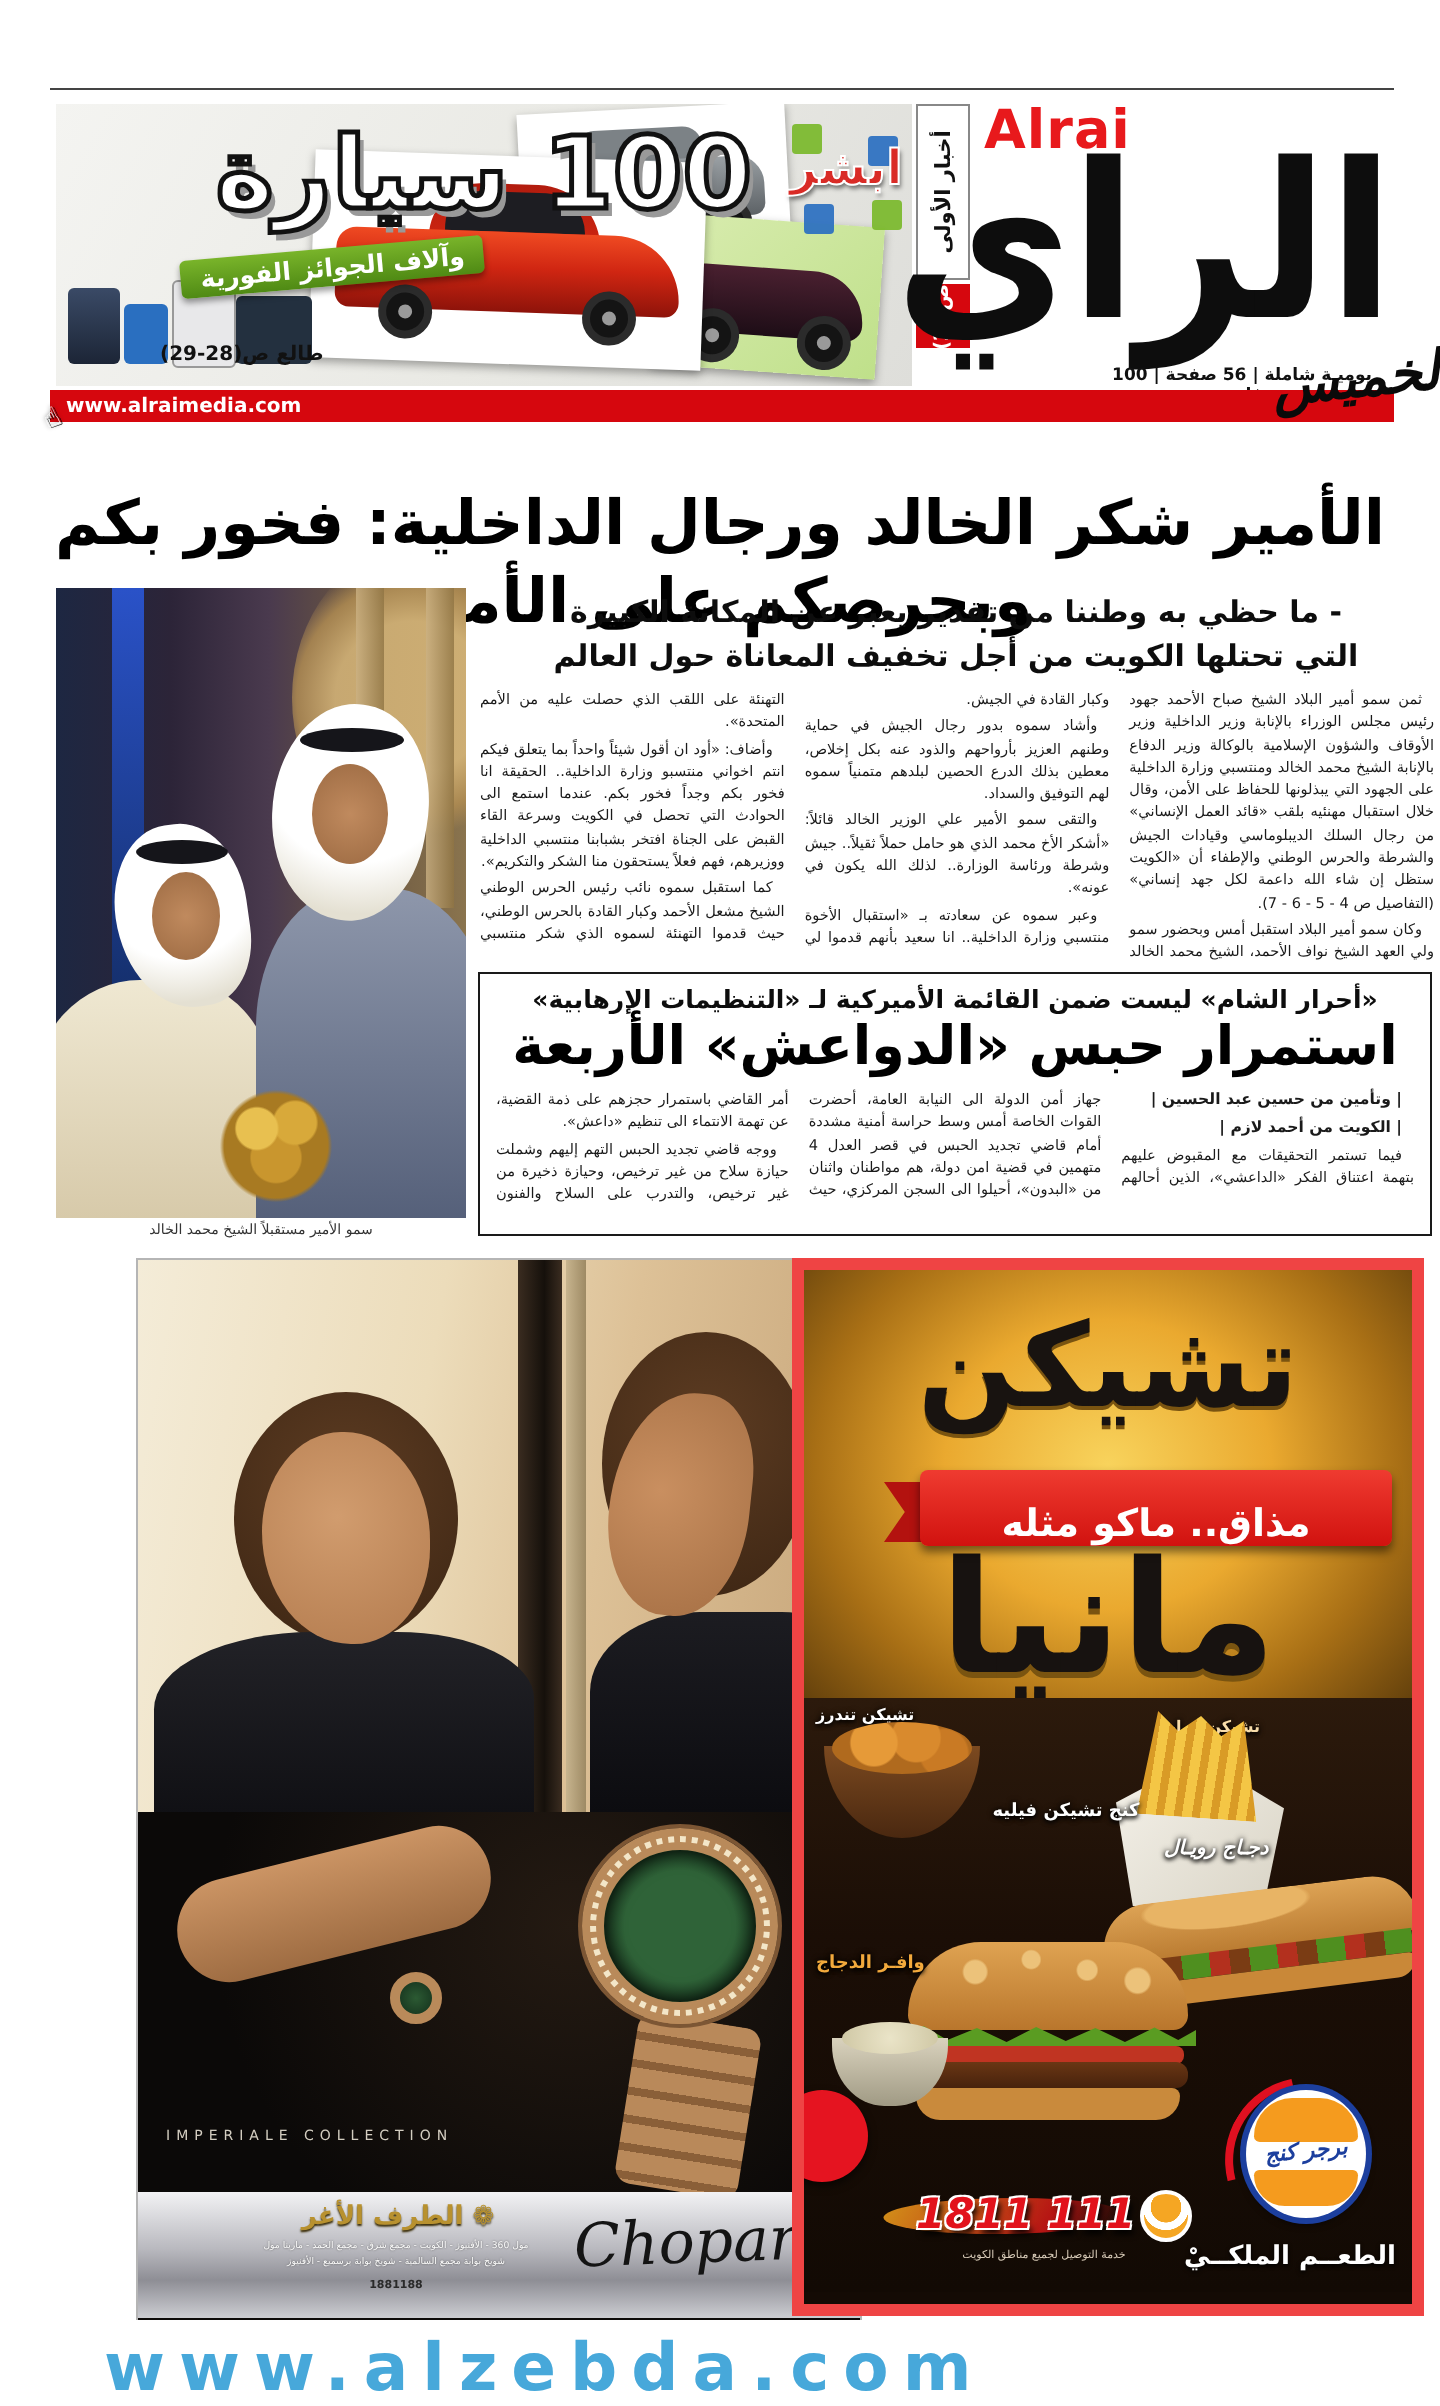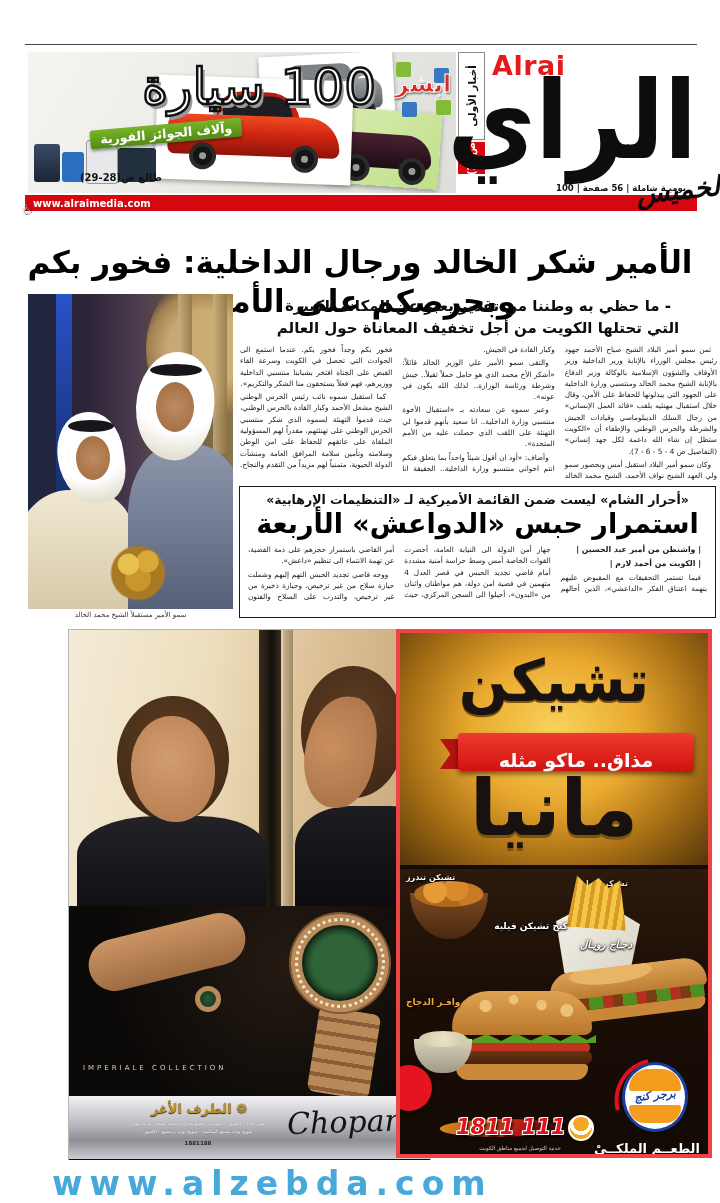--- a/index.html
+++ b/index.html
@@ -26,21 +26,21 @@
                background:linear-gradient(180deg,#b21c0e,#d02612);}
   .camaro-glass{left:66px;top:18px;width:70px;height:20px;border-radius:26px 30px 0 0;background:#1d1d22;}
   .wheel{width:27px;height:27px;border-radius:50%;background:#141414;border:4px solid #2b2b2b;box-sizing:border-box;}
   .wheel::after{content:"";position:absolute;left:6px;top:6px;width:7px;height:7px;border-radius:50%;background:#9a9a9a;}
   .suv-body{left:10px;top:26px;width:112px;height:30px;border-radius:8px 14px 6px 6px;
             background:linear-gradient(180deg,#9aa0a4,#5d6266);}
   .suv-roof{left:30px;top:10px;width:62px;height:20px;border-radius:8px 10px 0 0;background:#7c8286;}
   .dark-body{left:8px;top:24px;width:96px;height:34px;border-radius:16px 26px 8px 8px;
              background:linear-gradient(180deg,#4a2030,#1d0d16);}
   .appl{background:linear-gradient(180deg,#3a4a66,#1c2536);border-radius:3px;}
-  .banner-100{left:18px;top:6px;width:330px;font-size:50px;font-weight:normal;color:#fff;
+  .banner-100{left:18px;top:6px;width:330px;font-size:50px;font-weight:bold;color:#fff;
               -webkit-text-stroke:2.5px #111;text-shadow:3px 4px 0 #999;letter-spacing:-1px;}
   .banner-rib{left:62px;top:72px;transform:rotate(-5deg);background:linear-gradient(180deg,#79b42a,#4f8a14);
               color:#fff;font-size:12.5px;font-weight:bold;padding:2px 10px;border-radius:3px;
               box-shadow:0 2px 3px rgba(0,0,0,.4);}
   .banner-ref{left:52px;top:120px;font-size:10px;font-weight:bold;color:#111;}
   .absher{left:366px;top:8px;width:58px;height:60px;}
   .absher-txt{left:0;top:10px;width:58px;font-size:24px;font-weight:bold;color:#d92b26;
               -webkit-text-stroke:1px #fff;text-shadow:1px 2px 2px rgba(0,0,0,.5);text-align:center;}
   .sq{width:15px;height:15px;border-radius:2px;opacity:.92;}
 
@@ -143,36 +143,36 @@
   .ch-silver{left:0;top:466px;width:100%;height:63px;
              background:linear-gradient(180deg,#f2f2f4 0%,#b9b9bf 45%,#8e8e95 70%,#cccdd2 100%);}
   .dealer{left:40px;top:5px;width:180px;text-align:center;font-size:13px;font-weight:bold;color:#b8912f;
           text-shadow:0 1px 1px #3a2d08;}
   .addr{left:16px;width:226px;text-align:center;font-size:4.6px;color:#fdfdfd;text-shadow:0 0 1px #555;}
   .ch-phone{left:16px;top:44px;width:226px;text-align:center;font-size:5.5px;font-weight:bold;color:#2a2a2a;}
   .ch-brand{right:12px;top:8px;font-size:30px;font-style:italic;color:#141414;
             font-family:"DejaVu Serif",serif;transform:rotate(-2deg);}
 
   
-  .mania{left:396px;top:629px;width:316px;height:529px;border:4px solid #ef4444;box-sizing:border-box;
+  .mania{left:396px;top:629px;width:316px;height:529px;border:6px solid #ef4444;box-sizing:border-box;
          overflow:hidden;background:#140b05;}
   .mn-top{left:0;top:0;width:100%;height:232px;
           background:radial-gradient(ellipse at 50% 42%,#f8d35c 0%,#eaa92f 38%,#a86f15 68%,#54360a 100%);}
   .mn-t1{left:0;top:14px;width:100%;text-align:center;font-size:58px;font-weight:bold;color:#181310;
          letter-spacing:-1px;text-shadow:0 2px 0 #7a5410;}
   .mn-rib{left:58px;top:100px;width:236px;height:38px;background:linear-gradient(180deg,#ef3b30,#d1120f);
           border-radius:4px;display:flex;align-items:flex-end;justify-content:center;
           box-shadow:0 3px 5px rgba(0,0,0,.5);z-index:3;}
   .mn-rib span{color:#fff;font-size:19px;font-weight:bold;}
   .ribtail{top:106px;width:26px;height:30px;background:#b3120f;z-index:2;}
   .tl{left:40px;clip-path:polygon(0 0,100% 0,100% 100%,0 100%,40% 50%);}
   .tr{left:250px;clip-path:polygon(0 0,100% 0,60% 50%,100% 100%,0 100%);}
   .mn-t2{left:0;top:130px;width:100%;text-align:center;font-size:78px;font-weight:bold;color:#171210;
          letter-spacing:1px;text-shadow:0 3px 0 #7a5410;}
-  .mn-food{left:0;top:236px;width:100%;height:297px;
+  .mn-food{left:0;top:214px;width:100%;height:297px;
            background:linear-gradient(180deg,#2c1a0c 0%,#1b0e06 40%,#120a04 100%);}
   .mlabel{color:#fff;font-weight:bold;text-shadow:0 1px 2px #000,0 0 3px #000;direction:rtl;}
   .bowl{left:10px;top:24px;width:78px;height:46px;border-radius:0 0 50% 50%/0 0 100% 100%;
         background:linear-gradient(180deg,#7c4a20,#4a2810);}
   .bowl::before{content:"";position:absolute;left:4px;top:-12px;width:70px;height:26px;border-radius:50%;
         background:radial-gradient(circle at 30% 40%,#e69a38 0 22%,transparent 24%),
                    radial-gradient(circle at 60% 30%,#d98a2d 0 26%,transparent 28%),
                    radial-gradient(circle at 80% 60%,#c97a24 0 20%,transparent 22%),#b06a1e;}
   .paper{left:156px;top:30px;width:84px;height:74px;background:linear-gradient(135deg,#f5f2ea,#d9d4c6);
          clip-path:polygon(10% 100%,0 30%,50% 0,100% 34%,88% 100%);}
@@ -310,32 +310,33 @@
     <div class="abs ghutra g2"></div>
     <div class="abs agal" style="left:122px;top:70px;width:52px;"></div>
     <div class="abs face" style="left:128px;top:88px;width:38px;height:50px;"></div>
     <div class="abs bouquet"></div>
   </div>
   <div class="abs caption rtl">سمو الأمير مستقبلاً الشيخ محمد الخالد</div>
 
   <div class="abs bodycols rtl">
     <p>ثمن سمو أمير البلاد الشيخ صباح الأحمد جهود رئيس مجلس الوزراء بالإنابة وزير الداخلية وزير الأوقاف والشؤون الإسلامية بالوكالة وزير الدفاع بالإنابة الشيخ محمد الخالد ومنتسبي وزارة الداخلية على الجهود التي يبذلونها للحفاظ على الأمن، وقال خلال استقبال مهنئيه بلقب «قائد العمل الإنساني» من رجال السلك الديبلوماسي وقيادات الجيش والشرطة والحرس الوطني والإطفاء أن «الكويت ستظل إن شاء الله داعمة لكل جهد إنساني» (التفاصيل ص 4 - 5 - 6 - 7).</p>
     <p>وكان سمو أمير البلاد استقبل أمس وبحضور سمو ولي العهد الشيخ نواف الأحمد، الشيخ محمد الخالد وكبار القادة في الجيش.</p>
+    <p>وأشاد سموه بدور رجال الجيش في حماية وطنهم العزيز بأرواحهم والذود عنه بكل إخلاص، معطين بذلك الدرع الحصين لبلدهم متمنياً سموه لهم التوفيق والسداد.</p>
     <p>والتقى سمو الأمير علي الوزير الخالد قائلاً: «أشكر الأخ محمد الذي هو حامل حملاً ثقيلاً.. جيش وشرطة ورئاسة الوزارة.. لذلك الله يكون في عونه».</p>
     <p>وعبر سموه عن سعادته بـ «استقبال الأخوة منتسبي وزارة الداخلية.. انا سعيد بأنهم قدموا لي التهنئة على اللقب الذي حصلت عليه من الأمم المتحدة».</p>
     <p>وأضاف: «أود ان أقول شيئاً واحداً بما يتعلق فيكم انتم اخواني منتسبو وزارة الداخلية.. الحقيقة انا فخور بكم وجداً فخور بكم. عندما استمع الى الحوادث التي تحصل في الكويت وسرعة القاء القبض على الجناة افتخر بشبابنا منتسبي الداخلية ووزيرهم، فهم فعلاً يستحقون منا الشكر والتكريم».</p>
     <p>كما استقبل سموه نائب رئيس الحرس الوطني الشيخ مشعل الأحمد وكبار القادة بالحرس الوطني، حيث قدموا التهنئة لسموه الذي شكر منتسبي الحرس الوطني على تهنئتهم، مقدراً لهم المسؤولية الملقاة على عاتقهم للحفاظ على امن الوطن وسلامته وتأمين سلامة المرافق العامة ومنشآت الدولة الحيوية، متمنياً لهم مزيداً من التقدم والنجاح.</p>
 
   </div>
 
   <div class="abs isisbox">
     <div class="isis-kicker rtl">«أحرار الشام» ليست ضمن القائمة الأميركية لـ «التنظيمات الإرهابية»</div>
     <div class="isis-head rtl">استمرار حبس «الدواعش» الأربعة</div>
     <div class="isis-cols rtl">
-      <p class="byline">| واشنطن من أمير عبد الحسين |</p>
+      <p class="byline">| وتأمين من حسين عبد الحسين |</p>
       <p class="byline">| الكويت من أحمد لازم |</p>
       <p>فيما تستمر التحقيقات مع المقبوض عليهم بتهمة اعتناق الفكر «الداعشي»، الذين أحالهم جهاز أمن الدولة الى النيابة العامة، أحضرت القوات الخاصة أمس وسط حراسة أمنية مشددة أمام قاضي تجديد الحبس في قصر العدل 4 متهمين في قضية امن دولة، هم مواطنان واثنان من «البدون»، أحيلوا الى السجن المركزي، حيث أمر القاضي باستمرار حجزهم على ذمة القضية، عن تهمة الانتماء الى تنظيم «داعش».</p>
       <p>ووجه قاضي تجديد الحبس التهم إليهم وشملت حيازة سلاح من غير ترخيص، وحيازة ذخيرة من غير ترخيص، والتدرب على السلاح والفنون القتالية، وحمل السلاح ضد دولة صديقة، والانضمام الى تنظيم محظور دولياً (داعش)، والدعوة الى اعتناق فكر تكفيري يهدف الى هدم النظم الاساسية في البلاد، والدعوة الى الانضمام الى تنظيم محظور دولياً، إضافة الى قيامهم بعمل عدائي ضد دولة اجنبية صديقة، وكان من شأن ذلك تعريض دولة الكويت لخطر الحرب او قطع</p>
 
     </div>
   </div>
 
   <div class="abs chopard">
     <div class="abs ch-photo">
       <div class="abs ch-frame"></div>

